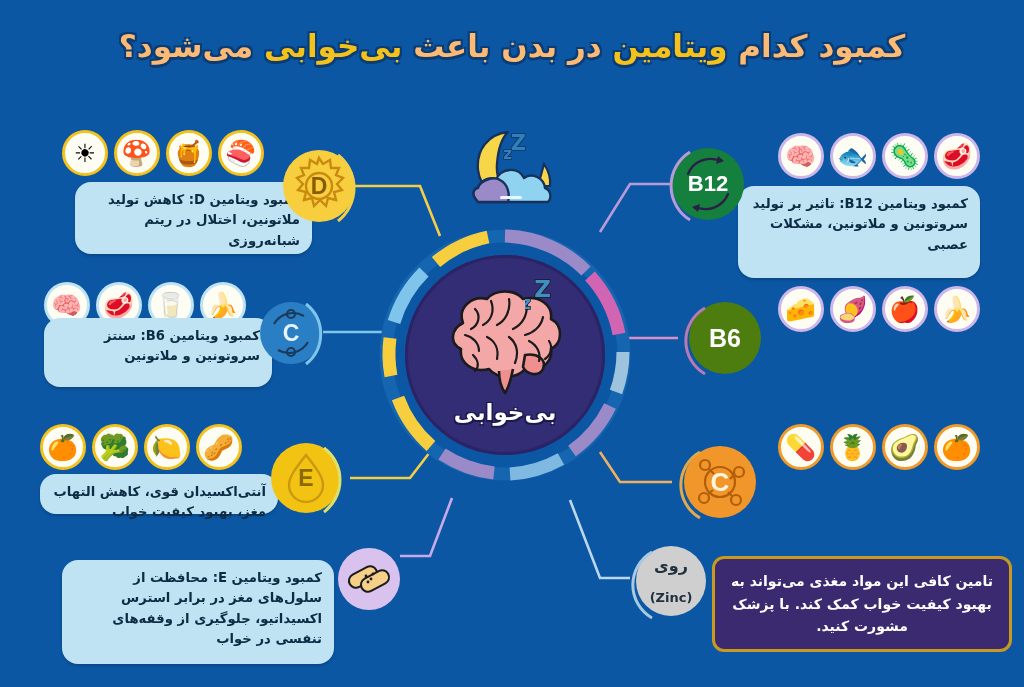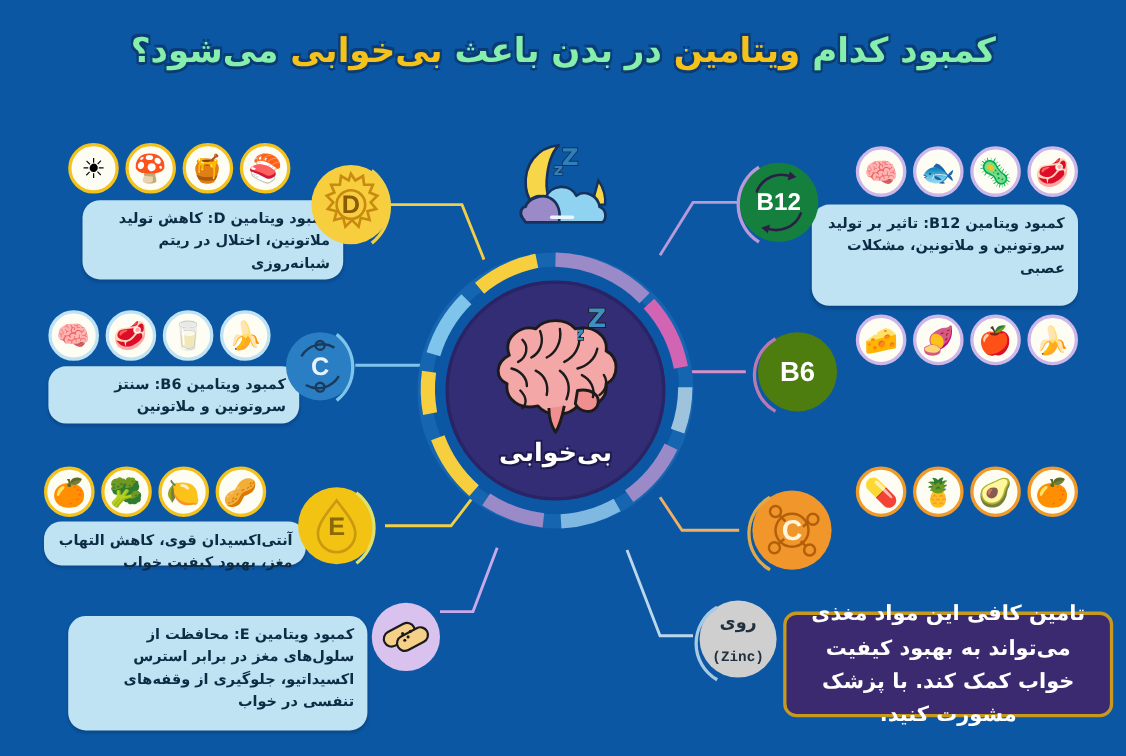--- a/index.html
+++ b/index.html
@@ -16,21 +16,21 @@
     position:absolute;top:26px;left:0;right:0;
     text-align:center;
     font-size:31px;font-weight:bold;line-height:1.33;
     direction:rtl;
     letter-spacing:0px;
     text-shadow:
       -2px -2px 0 #0b3c73, 2px -2px 0 #0b3c73,
       -2px  2px 0 #0b3c73, 2px  2px 0 #0b3c73,
        0px  3px 0 #0b3c73;
   }
-  .t-w{color:#86efac;}
+  .t-w{color:#fdba74;}
   .t-y{color:#f5c21b;}
 
   
   .card{
     position:absolute;
     background:#bfe3f2;
     border-radius:16px;
     color:#0d2b45;
     font-size:13.2px;
     font-weight:bold;
@@ -71,21 +71,21 @@
   .b-e{width:70px;height:70px;background:#f3c314;color:#8a6a05;font-size:23px;}
   .b-bandage{width:62px;height:62px;background:#d9c2ee;font-size:24px;}
   .b-b12{width:72px;height:72px;background:#15803d;color:#ffffff;font-size:22px;}
   .b-b6{width:72px;height:72px;background:#4d7c0f;color:#ffffff;font-size:25px;}
   .b-c-right{width:72px;height:72px;background:#f0962a;color:#fff6dd;font-size:26px;}
   .b-zinc{
     width:70px;height:70px;background:#cfcfcf;color:#21313f;
     font-size:16px;flex-direction:column;line-height:1.1;
     font-family:"DejaVu Sans",sans-serif;
   }
-  .b-zinc .sub{font-size:13px;font-family:Liberation Mono, monospace;}
+  .b-zinc .sub{font-size:13px;}
 
   
   #hub{position:absolute;left:376px;top:226px;width:258px;height:258px;}
   #ring{position:absolute;inset:0;border-radius:50%;}
   #hubInner{
     position:absolute;left:29px;top:29px;width:200px;height:200px;
     border-radius:50%;background:#332d75;
     display:flex;flex-direction:column;align-items:center;justify-content:center;
     box-shadow:inset 0 0 0 3px #2a2466;
   }
@@ -95,21 +95,21 @@
     text-shadow:-1.5px -1.5px 0 #1d1a4d,1.5px -1.5px 0 #1d1a4d,-1.5px 1.5px 0 #1d1a4d,1.5px 1.5px 0 #1d1a4d;
   }
 
   
   #moon{position:absolute;left:452px;top:126px;width:120px;height:90px;}
 
   
   #conclusion{
     position:absolute;left:712px;top:556px;width:300px;height:96px;
     background:#3b2a70;border:3px solid #c8991f;border-radius:12px;
-    color:#ffffff;font-size:19px;font-weight:bold;line-height:1.6;
+    color:#ffffff;font-size:14px;font-weight:bold;line-height:1.6;
     direction:rtl;text-align:center;
     display:flex;align-items:center;justify-content:center;
     padding:6px 12px;box-sizing:border-box;
   }
 
   
   #wires{position:absolute;inset:0;}
 </style>
 </head>
 <body>
@@ -216,21 +216,21 @@
   <svg style="position:absolute;left:276px;top:143px;" width="90" height="90">
     <path d="M62 12 A42 42 0 0 1 62 78" stroke="#f3cf45" stroke-width="3" fill="none"></path>
   </svg>
 
   <div class="foods" style="left:44px;top:282px;">
     <div class="fchip ring-b">🍌</div>
     <div class="fchip ring-b">🥛</div>
     <div class="fchip ring-b">🥩</div>
     <div class="fchip ring-b">🧠</div>
   </div>
-  <div class="card tr" style="left:44px;top:333px;width:228px;height:52px;">کمبود ویتامین B6: سنتز سروتونین و ملاتونین</div>
+  <div class="card tr" style="left:44px;top:318px;width:228px;height:69px;">کمبود ویتامین B6: سنتز سروتونین و ملاتونین</div>
 
   <div class="badge b-c-left" style="left:260px;top:302px;">
     <svg width="62" height="62" viewBox="0 0 62 62" style="position:absolute;left:0;top:0;">
       <g fill="none" stroke="#1b3a5c" stroke-width="2.2">
         <path d="M14 22 A22 22 0 0 1 44 14" marker-end=""></path>
         <path d="M48 40 A22 22 0 0 1 18 48"></path>
         <circle cx="31" cy="12" r="4"></circle>
         <circle cx="31" cy="50" r="4"></circle>
       </g>
     </svg>

